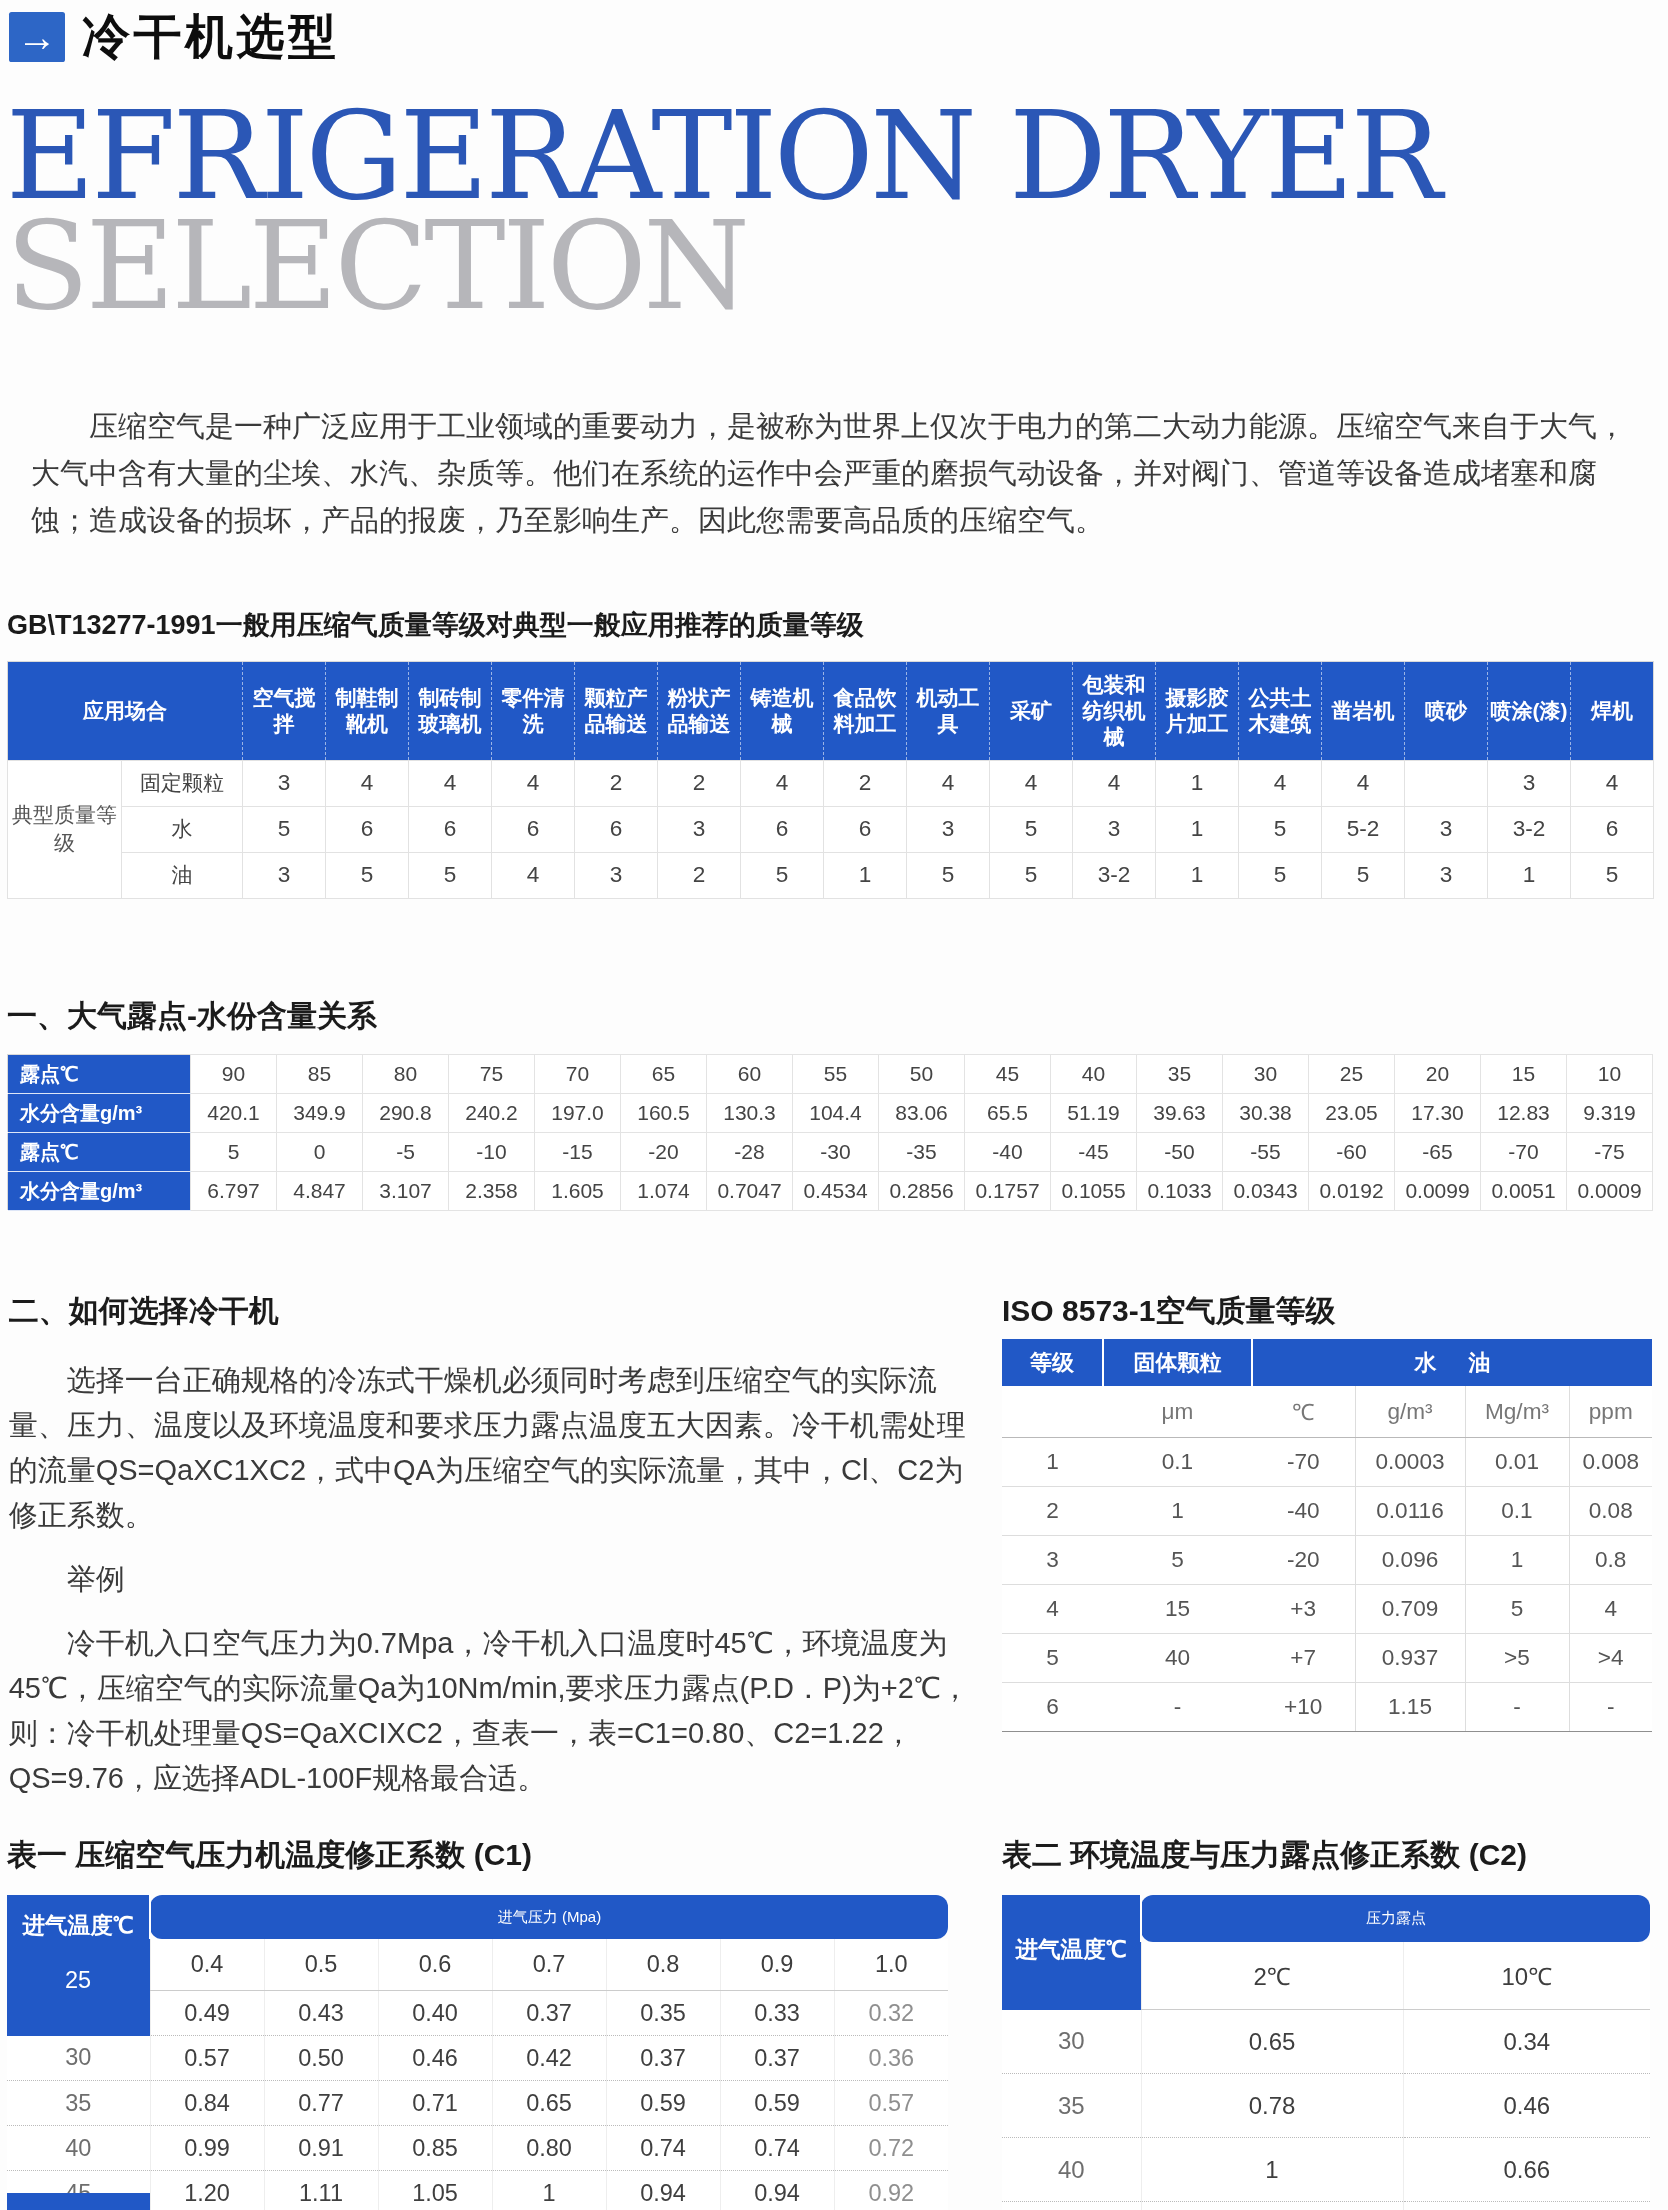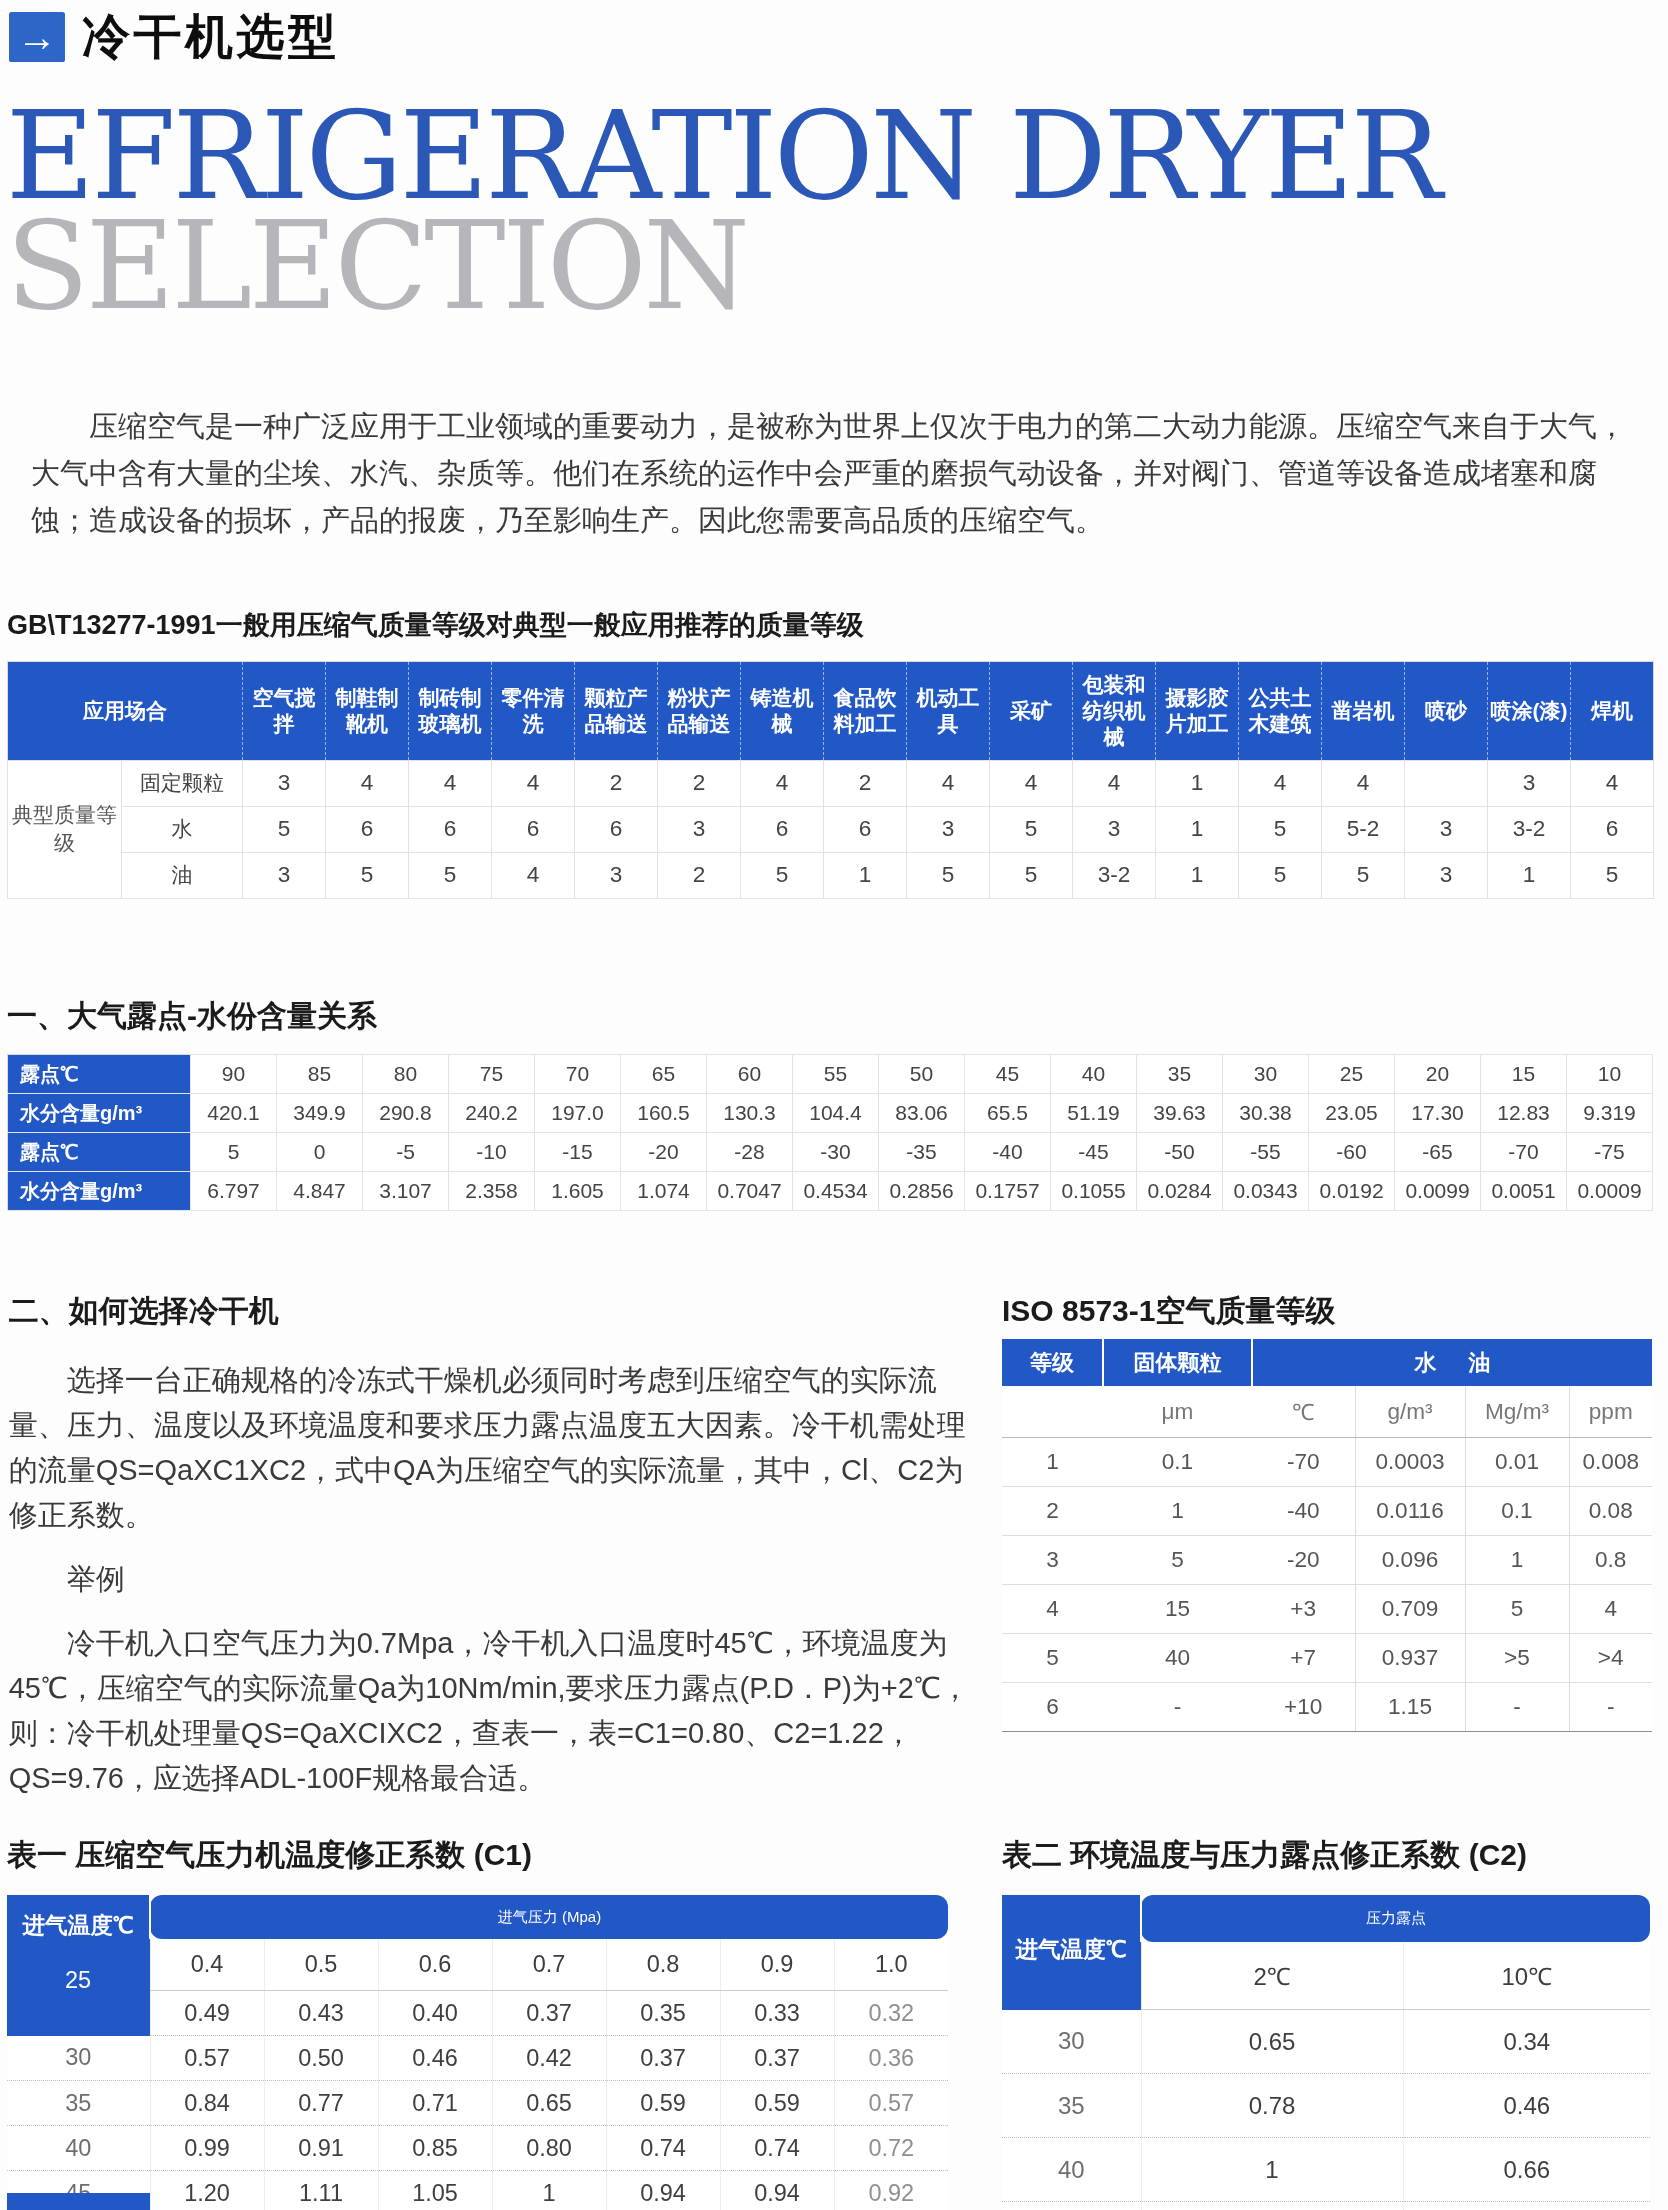--- a/index.html
+++ b/index.html
@@ -317,21 +317,21 @@
           <td>4.847</td>
           <td>3.107</td>
           <td>2.358</td>
           <td>1.605</td>
           <td>1.074</td>
           <td>0.7047</td>
           <td>0.4534</td>
           <td>0.2856</td>
           <td>0.1757</td>
           <td>0.1055</td>
-          <td>0.0284</td>
+          <td>0.1033</td>
           <td>0.0343</td>
           <td>0.0192</td>
           <td>0.0099</td>
           <td>0.0051</td>
           <td>0.0009</td>
         </tr>
       </tbody>
   </table>
 
   <div class="two-col">

